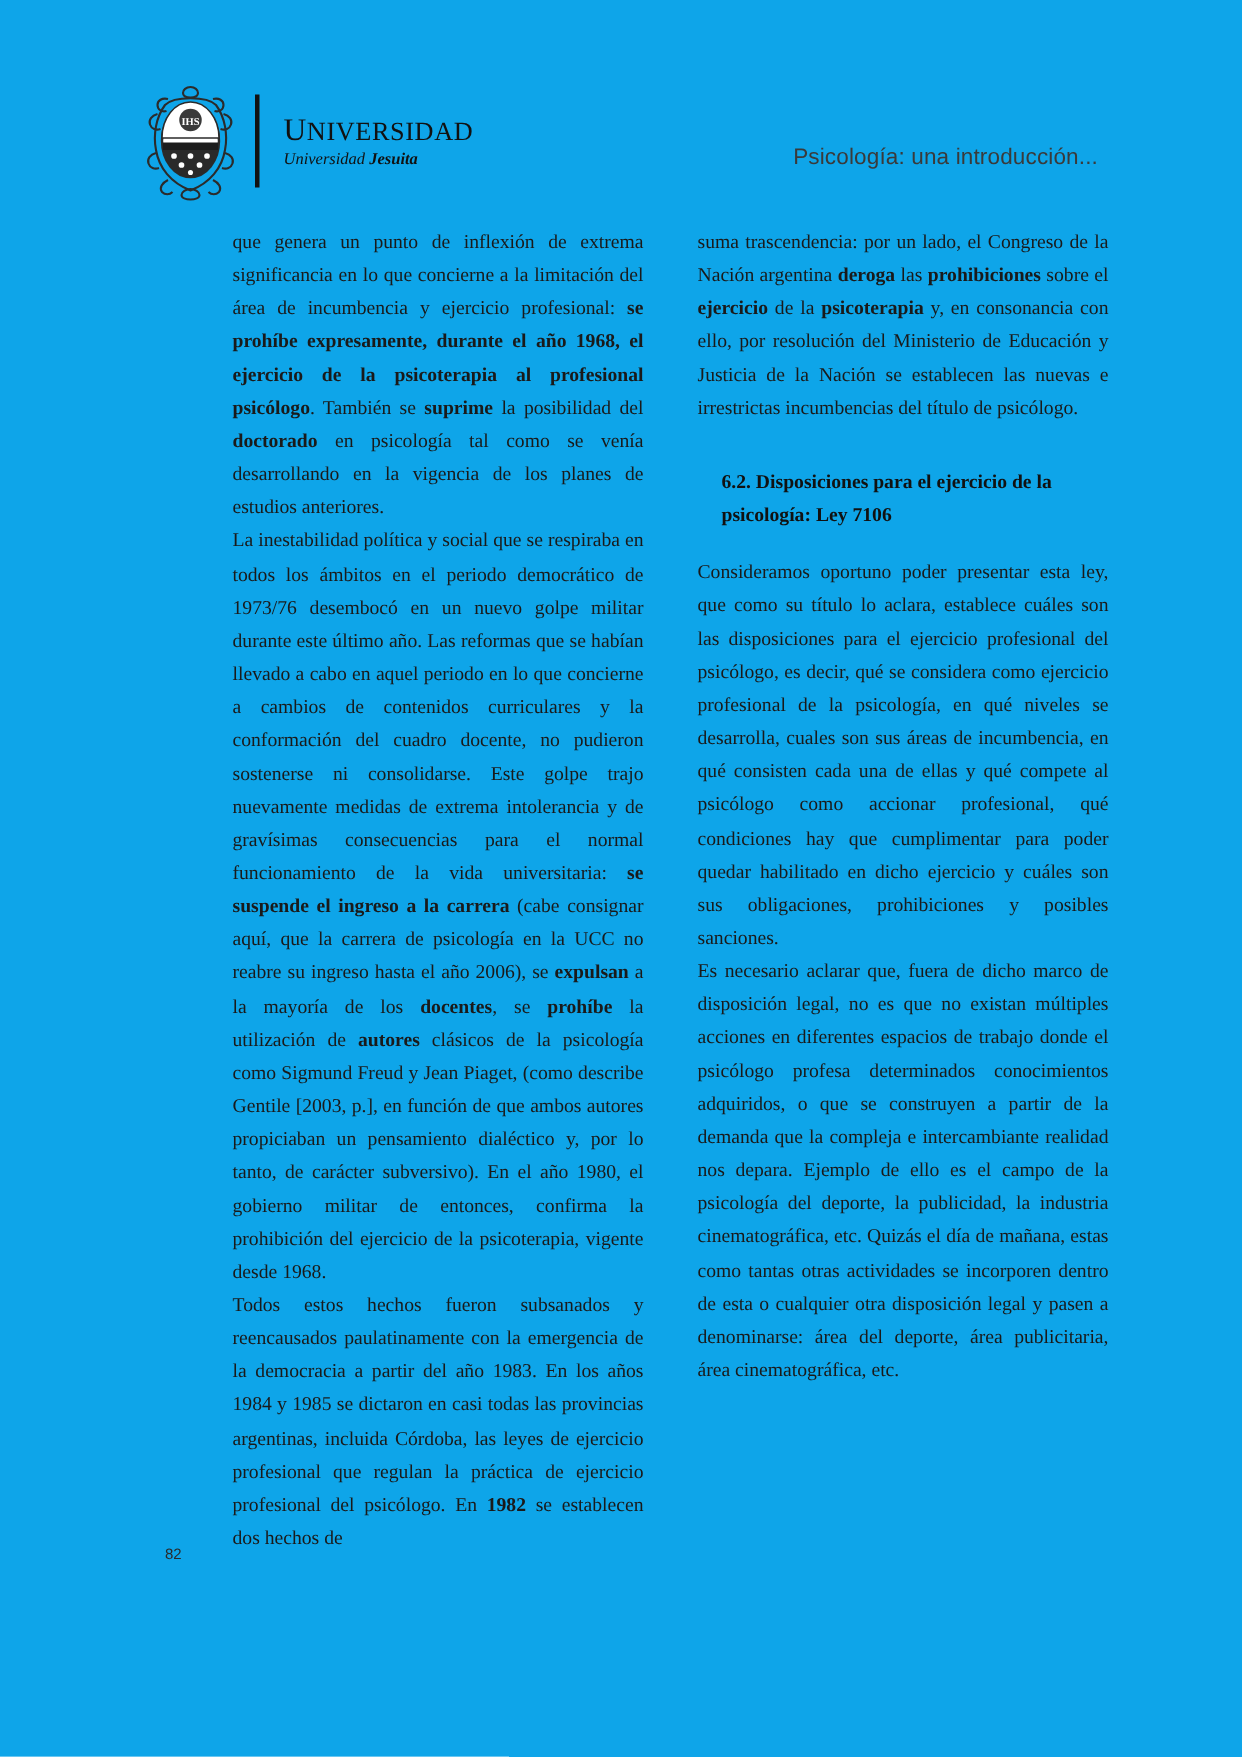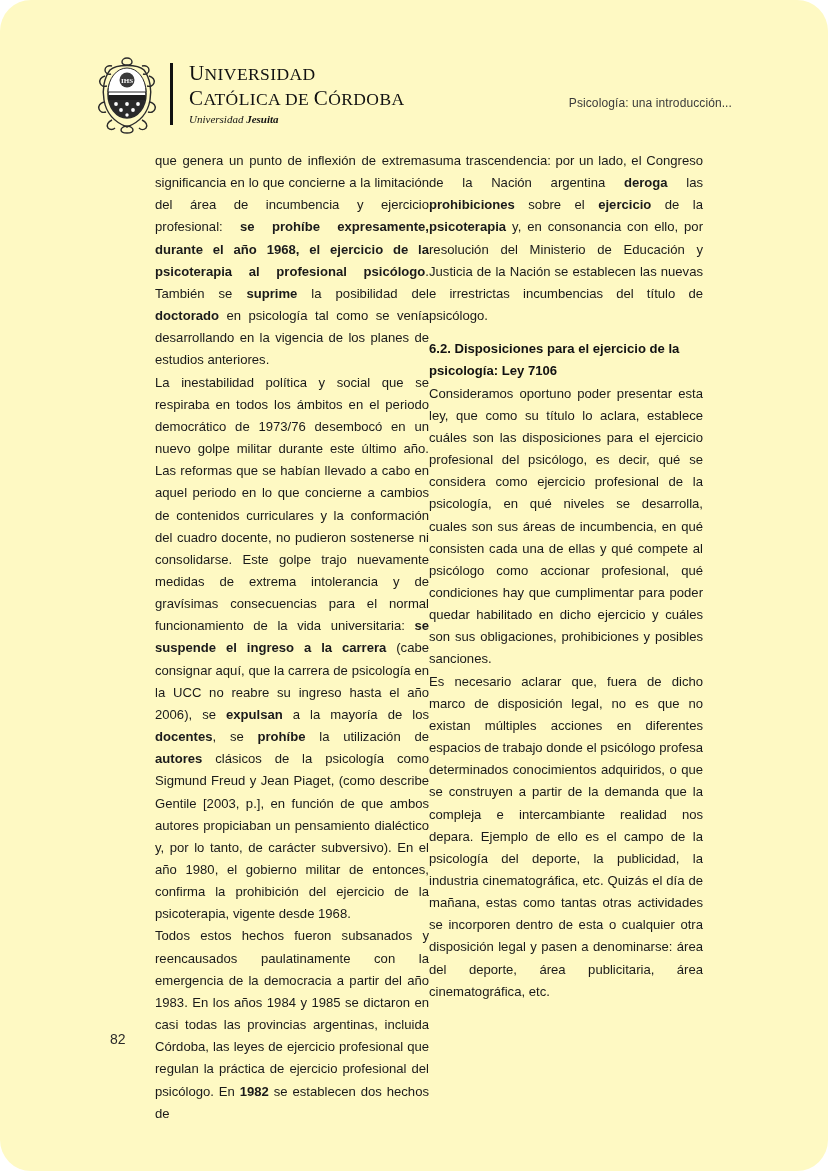--- a/index.html
+++ b/index.html
@@ -12,22 +12,21 @@
     height: 1171px;
     position: relative;
     font-family: "Liberation Sans", sans-serif;
     color: #1a1a1a;
     overflow: hidden;
   }
 
   .page {
     position: absolute;
     inset: 0;
-    background: #fef9c3;
-    border-radius: 31px;
+    background: #0ea5e9;
   }
 
   
   .masthead {
     position: absolute;
     left: 96px;
     top: 52px;
     display: flex;
     align-items: center;
     height: 84px;
@@ -69,64 +68,66 @@
     font-size: 11px;
     color: #111;
     white-space: nowrap;
   }
   .uni-line3 b { font-weight: bold; }
 
   .running-head {
     position: absolute;
     right: 96px;
     top: 96px;
-    font-size: 12px;
+    font-size: 15px;
     color: #3a3a3a;
     letter-spacing: 0.1px;
     white-space: nowrap;
   }
 
   
   .columns {
     position: absolute;
     left: 155px;
     top: 150px;
     width: 565px;
     display: flex;
+    gap: 36px;
+    font-family: Liberation Serif, serif;
   }
   .col {
     width: 274px;
     flex: 0 0 274px;
   }
   .col p {
     margin: 0;
     font-size: 13.1px;
     line-height: 22.15px;
     text-align: justify;
     text-justify: inter-word;
     color: #1a1a1a;
     hyphens: manual;
   }
   .col p b { font-weight: bold; }
   .col h3 {
-    margin: 0;
+    margin: 16px;
     font-size: 13.1px;
     line-height: 22.15px;
     font-weight: bold;
     text-align: left;
     color: #111;
   }
   .spacer-sm { height: 11px; }
   .spacer-lg { height: 35px; }
 
   .folio {
     position: absolute;
     left: 110px;
     top: 1031px;
-    font-size: 14px;
+    font-size: 10px;
     color: #2a2a2a;
   }
 </style>
 </head>
 <body>
 
 <div class="page">
 
   <div class="masthead">
 
@@ -161,23 +162,20 @@
         </g>
       </svg>
     </div>
 
     <div class="rule"></div>
 
     <div class="uni-text">
       <div class="uni-line1">
         <span class="cap">U</span><span>NIVERSIDAD</span>
       </div>
-      <div class="uni-line2">
-        <span class="cap">C</span>ATÓLICA DE <span class="cap">C</span>ÓRDOBA
-      </div>
       <div class="uni-line3">
         <span>Universidad </span><b>Jesuita</b>
       </div>
     </div>
   </div>
 
   <div class="running-head">Psicología: una introducción...</div>
 
   <div class="columns">
 

